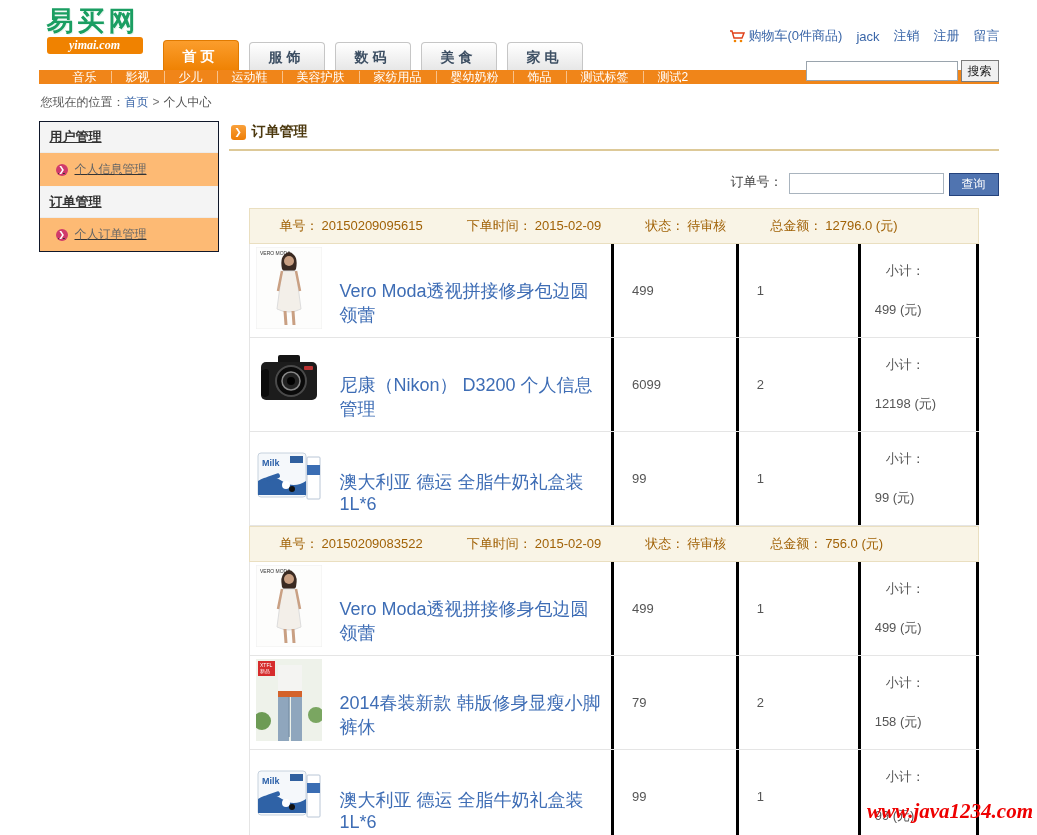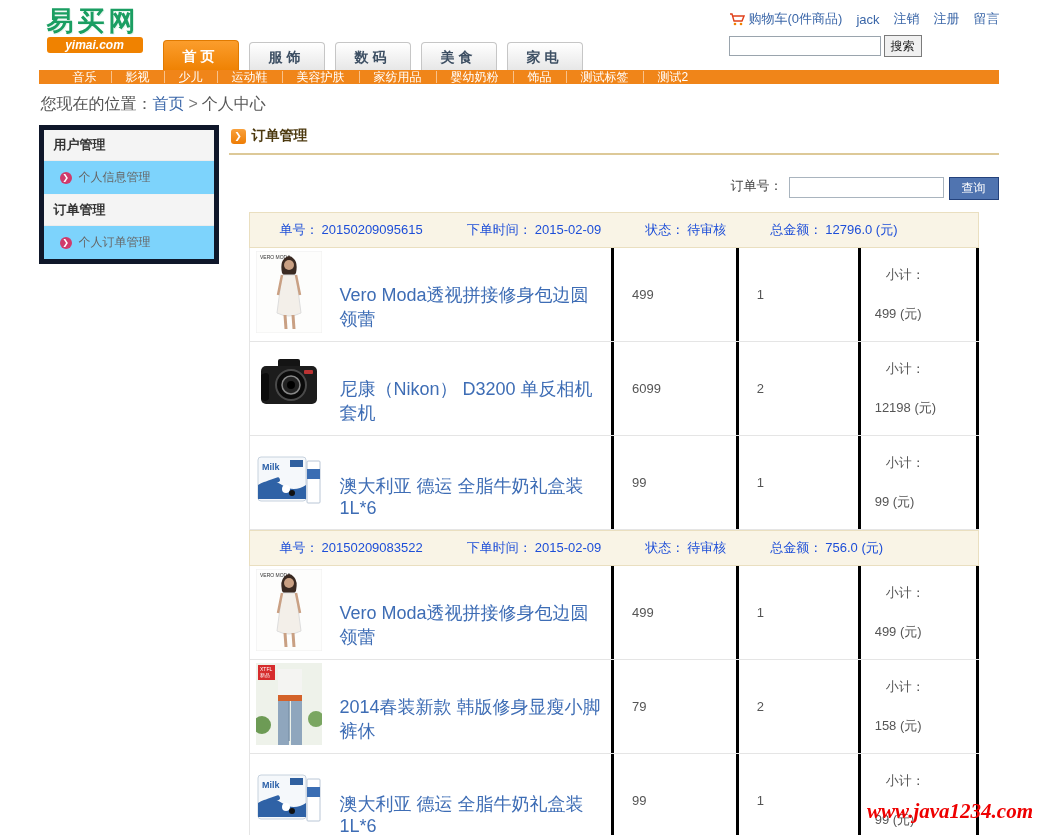--- a/index.html
+++ b/index.html
@@ -2,64 +2,64 @@
 <html><head>
 <meta charset="utf-8">
 <style>
   * { margin:0; padding:0; box-sizing:border-box; }
   html,body { background:#fff; font-family:"Liberation Sans","DejaVu Sans",sans-serif; color:#333; }
   body { width:1037px; height:835px; position:relative; overflow:hidden; }
   .container { width:960px; margin:0 auto; position:relative; }
 
   
   .header { position:relative; height:70px; }
-  .logo { position:absolute; left:8px; top:6px; width:100px; }
+  .logo { position:absolute; left:8px; top:6px; width:100px;font-family:Liberation Serif, serif; }
   .logo-cn { font-size:27px; font-weight:bold; color:#1a9e62; letter-spacing:4px; line-height:30px; text-shadow:1px 1px 0 #e8f5ee; }
   .logo-en { margin-top:1px; background:#f08200; color:#fff; font-style:italic; font-weight:bold; font-size:12px; text-align:center; border-radius:3px; padding:1px 4px; width:96px; }
   .top-right { position:absolute; right:0; top:10px; width:270px; }
   .top-links { display:flex; align-items:center; gap:14px; font-size:13px; white-space:nowrap; justify-content:flex-start; }
-  .top-links a { color:#3a66a8; text-decoration:none; cursor:pointer; }
+  .top-links a { color:#3a66a8; text-decoration:none; cursor:pointer;margin-top:17px; }
   .cart-link { display:flex; align-items:center; gap:4px; }
-  .search-row { margin-top:7px; display:flex; align-items:center; }
+  .search-row { margin-top:15px; display:flex; align-items:center;justify-content:flex-end; }
   .search-input { width:152px; height:20px; border:1px solid #9aa4ad; font-size:12px; padding:0 4px; }
   .search-btn { margin-left:3px; height:22px; font-size:12px; padding:0 6px; background:#f0f0f0; border:1px solid #7b7b7b; color:#222; cursor:pointer; font-family:inherit; }
 
   
   .tabs { position:absolute; left:124px; bottom:0; display:flex; gap:10px; align-items:flex-end; }
   .tab { width:76px; height:28px; line-height:28px; text-align:center; font-size:14px; font-weight:bold; letter-spacing:4px; color:#3d4f63; background:linear-gradient(#ffffff,#e7e7e7); border:1px solid #c6c6c6; border-bottom:none; border-radius:4px 4px 0 0; cursor:pointer; }
   .tab.active { height:30px; line-height:30px; color:#fff; background:linear-gradient(#fb9d2c,#ef8203); border-color:#e07a00; }
 
   
   .subnav { height:14px; background:#f08519; display:flex; align-items:center; padding-left:20px; }
   .subnav-item { color:#fff; font-size:12px; padding:0 14px; cursor:pointer; white-space:nowrap; }
   .subnav-sep { width:1px; height:12px; background:rgba(255,255,255,.5); }
 
   
-  .breadcrumb { font-size:16px; color:#555; padding:10px 2px 8px 2px; }
+  .breadcrumb { font-size:12px; color:#555; padding:10px 2px 8px 2px; }
   .breadcrumb a { color:#3a66a8; text-decoration:none; cursor:pointer; }
   .breadcrumb .sep { margin:0 4px; color:#777; }
 
   
   .content { display:flex; align-items:flex-start; }
-  .sidebar { width:180px; border:5px solid #0f172a; background:#7dd3fc; margin-top:2px; }
+  .sidebar { width:180px; border:1px solid #0f172a; background:#fdba74; margin-top:2px;text-decoration:underline; }
   .side-header { font-size:13px; font-weight:bold; color:#333; background:#f4f4f4; padding:6px 10px; border-bottom:1px solid #ececec; }
   .side-item { display:flex; align-items:center; gap:7px; padding:8px 10px 8px 16px; font-size:12px; color:#666; cursor:pointer; border-bottom:1px solid #f2f2f2; }
   .bullet { width:12px; height:12px; border-radius:50%; background:#d03a6b; color:#fff; font-size:8px; line-height:12px; text-align:center; flex:0 0 12px; }
 
   .main { flex:1; margin-left:10px; padding-top:2px; }
   .main-title { display:flex; align-items:center; gap:6px; font-size:14px; font-weight:bold; color:#4d3a10; padding:2px 0 8px 2px; border-bottom:2px solid #ddc998; }
   .title-icon { width:15px; height:15px; border-radius:3px; background:linear-gradient(#f9a13c,#ee7d05); color:#fff; font-size:9px; line-height:15px; text-align:center; }
 
   .query-row { display:flex; justify-content:flex-end; align-items:flex-start; margin:22px 0 12px 0; font-size:13px; color:#444; }
   .query-input { width:155px; height:21px; border:1px solid #a9b4be; margin:0 5px 0 6px; font-size:12px; padding:0 4px; }
   .query-btn { background:#5074b0; border:1px solid #24427c; color:#fff; font-size:12px; height:23px; padding:0 12px; cursor:pointer; font-family:inherit; }
 
   
   .orders { width:730px; margin-left:20px; }
-  .order-header { display:flex; align-items:center; column-gap:44px; background:#f9f4e6; border:1px solid #eadfc0; height:36px; padding-left:30px; font-size:13px; color:#1d4ed8; white-space:nowrap; }
+  .order-header { display:flex; align-items:center; column-gap:44px; background:#f9f4e6; border:1px solid #eadfc0; height:36px; padding-left:30px; font-size:13px; color:#a16207; white-space:nowrap; }
   .order-header .lbl { margin-right:3px; }
   .order-items { border-left:1px solid #e5e5e5; }
   .item-row { display:flex; min-height:89px; border-bottom:1px solid #e5e5e5; }
   .cell { border-right:3px solid #000000; }
   .cell-prod { width:365px; display:flex; align-items:flex-end; padding:3px 6px 8px 6px; }
   .prod-img { width:66px; height:82px; flex:0 0 66px; margin-right:18px; align-self:center; }
   .prod-link { font-size:18px; color:#3e6db5; text-decoration:none; cursor:pointer; padding-bottom:2px; }
   .cell-price { width:125px; display:flex; align-items:center; padding-left:18px; font-size:13px; color:#555; }
   .cell-qty { width:122px; display:flex; align-items:center; padding-left:18px; font-size:13px; color:#555; }
   .cell-sub { width:118px; display:flex; align-items:center; padding:8px 6px 8px 14px; font-size:13px; color:#555; flex-wrap:wrap; line-height:22px; }
@@ -207,21 +207,21 @@
                     <rect x="0" y="0" width="66" height="82" fill="#fff"></rect>
                     <rect x="22" y="14" width="22" height="9" rx="2" fill="#141414"></rect>
                     <rect x="5" y="21" width="56" height="38" rx="5" fill="#1c1c1c"></rect>
                     <path d="M5 30 q6 -4 8 0 v24 q-4 4 -8 0z" fill="#0c0c0c"></path>
                     <circle cx="35" cy="40" r="15" fill="#0a0a0a" stroke="#4a4a4a" stroke-width="2"></circle>
                     <circle cx="35" cy="40" r="9" fill="#222" stroke="#888" stroke-width="1.5"></circle>
                     <circle cx="35" cy="40" r="4" fill="#000"></circle>
                     <rect x="48" y="25" width="9" height="4" rx="1" fill="#b33"></rect>
                   </svg>
                 </span>
-                <a class="prod-link">尼康（Nikon） D3200 单反相机套机</a>
+                <a class="prod-link">尼康（Nikon） D3200 个人信息管理</a>
               </div>
               <div class="cell cell-price">6099</div>
               <div class="cell cell-qty">2</div>
               <div class="cell cell-sub">
                 <span class="lbl">小计：</span>
                   <span>12198 (元)</span>
               </div>
             </div>
 
             <div class="item-row">

